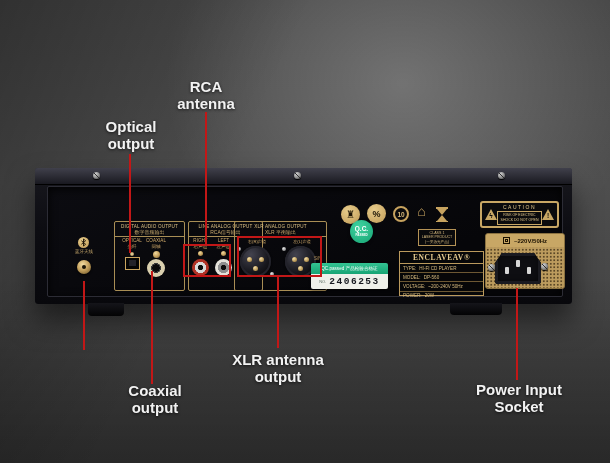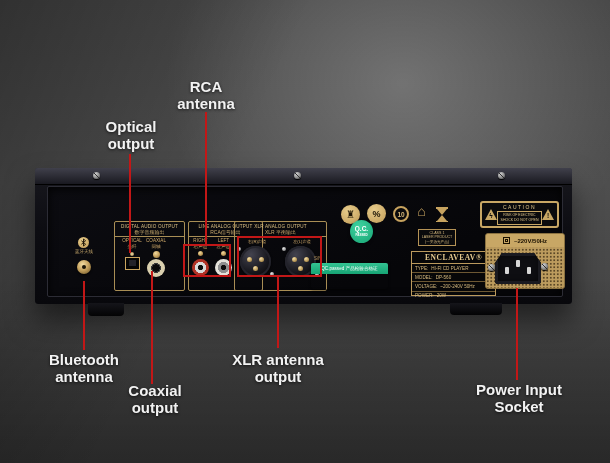--- a/index.html
+++ b/index.html
@@ -224,23 +224,27 @@
 
   <div class="abs laser" style="left:418px;top:229px;width:38px;height:17px;">
     <div>CLASS 1</div>
     <div>LASER PRODUCT</div>
     <div>(一类激光产品)</div>
   </div>
 
   <div class="abs sn-tag" style="left:314px;top:256px;">S/N</div>
   <div class="abs sn-sticker" style="left:311px;top:263px;">
     <div class="sn-green">QC.passed 产品检验合格证</div>
-  </div>
-
-  <div class="abs spec" style="left:411px;top:251px;">
+    <div class="sn-white">
+      <span class="sn-no">NO.</span>
+      <span class="sn-num">2406253</span>
+    </div>
+  </div>
+
+  <div class="abs spec" style="left:399px;top:251px;">
     <div class="spec-brand">ENCLAVEAV®</div>
     <div class="spec-row">
       <span>TYPE:</span>
       <span>HI-FI CD PLAYER</span>
     </div>
     <div class="spec-row">
       <span>MODEL:</span>
       <span>DP-560</span>
     </div>
     <div class="spec-row">
@@ -288,22 +292,20 @@
   <div class="rline" style="left:83px;top:281px;height:69px;"></div>
   <div class="rline" style="left:277px;top:277px;height:71px;"></div>
   <div class="rline" style="left:516px;top:288px;height:92px;"></div>
   <div class="rbox" style="left:183px;top:244px;width:48px;height:33px;"></div>
   <div class="rbox" style="left:237px;top:236px;width:85px;height:41px;"></div>
 
   <div class="callout" style="left:146px;top:79px;width:120px;">RCA
 antenna</div>
   <div class="callout" style="left:71px;top:119px;width:120px;">Optical
 output</div>
-  <div class="callout" style="left:24px;top:352px;width:120px;">Bluetooth
-antenna</div>
   <div class="callout" style="left:95px;top:383px;width:120px;">Coaxial
 output</div>
   <div class="callout" style="left:207px;top:352px;width:142px;">XLR antenna
 output</div>
   <div class="callout" style="left:449px;top:382px;width:140px;">Power Input
 Socket</div>
 
 </div>
 
 </body></html>

